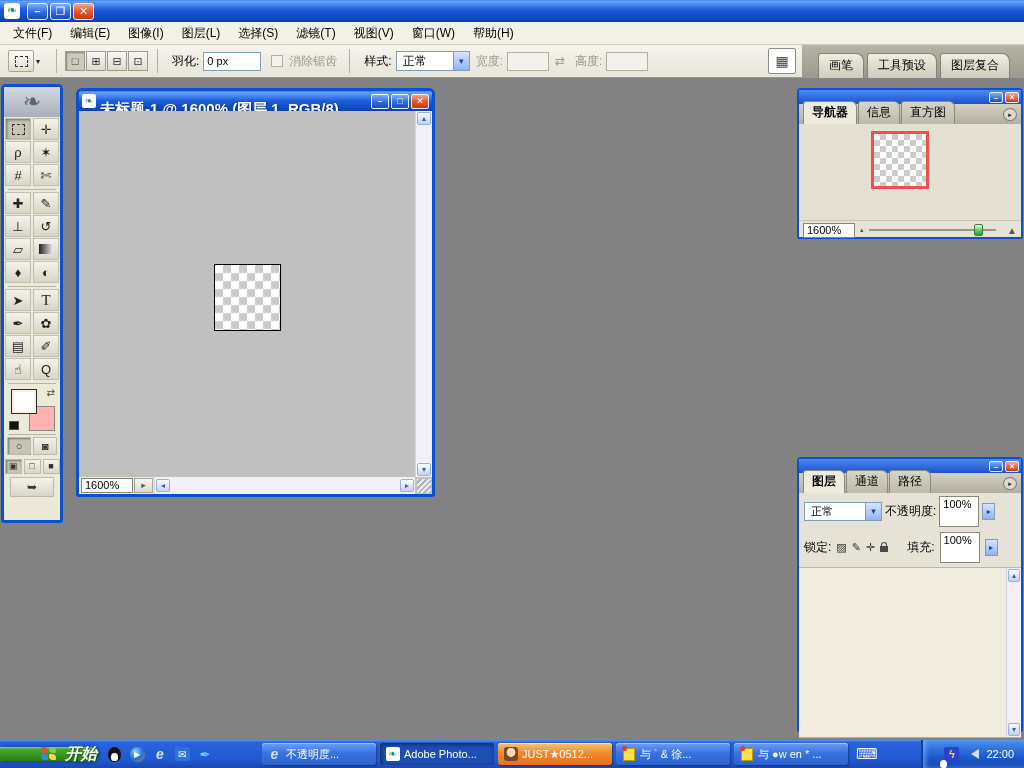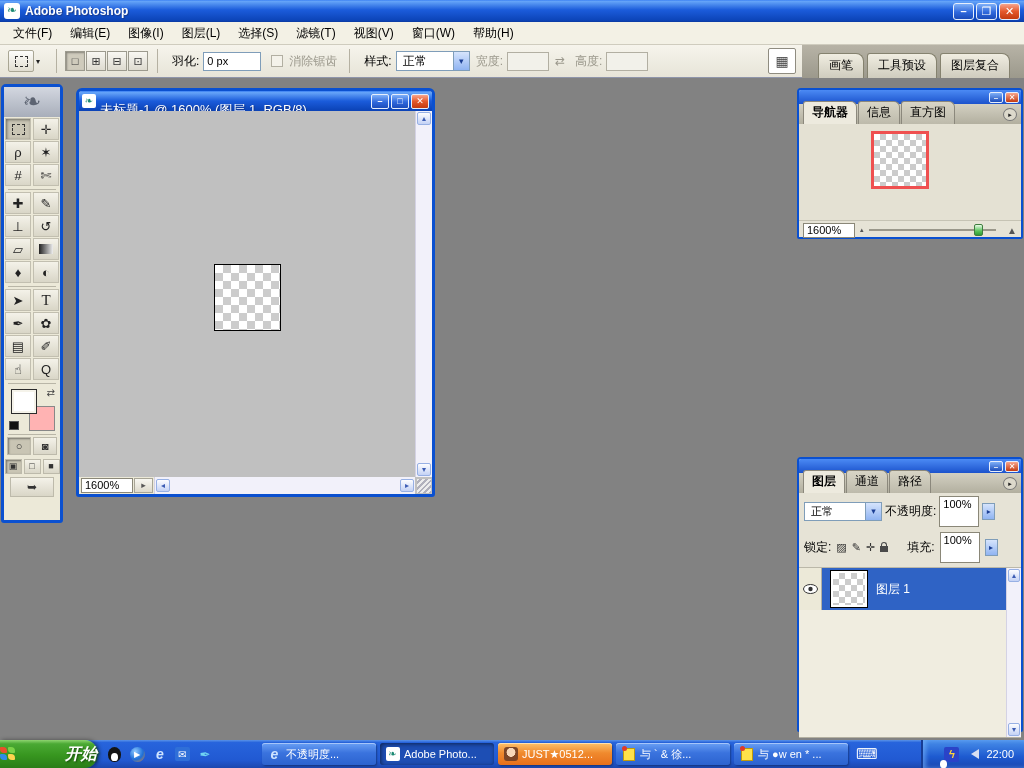--- a/index.html
+++ b/index.html
@@ -76,21 +76,21 @@
   .irbtn{width:44px;height:20px;margin:3px auto 0;border:1px solid #bdbaab;background:linear-gradient(#f4f2e9,#d9d6c7);
     font-size:12px;text-align:center;line-height:18px;color:#333;}
 
   
   .docwin{left:76px;top:88px;width:359px;height:409px;border:3px solid #0a50d0;border-radius:6px 6px 3px 3px;
     background:#c0c0c0;}
   .doctitle{height:20px;display:flex;align-items:center;padding:0 3px;
     background:linear-gradient(180deg,#3a7ff2 0%,#65a4f8 8%,#1b5cdb 50%,#0c44b8 95%);border-radius:3px 3px 0 0;}
   .dicon{width:14px;height:14px;background:#fff;border-radius:2px;color:#1d8a74;font-size:10px;line-height:13px;
     text-align:center;margin-right:4px;}
-  .dtext{flex:1;color:#fff;font-weight:normal;font-size:13px;text-shadow:1px 1px 1px #16337e;white-space:nowrap;
+  .dtext{flex:1;color:#fff;font-weight:bold;font-size:15px;text-shadow:1px 1px 1px #16337e;white-space:nowrap;
     overflow:hidden;margin-top:17px;}
   .docbtn{width:18px;height:15px;border-radius:2px;margin-left:2px;color:#fff;font-size:9px;line-height:13px;
     text-align:center;border:1px solid #e6eefc;font-weight:bold;}
   .canvas{position:absolute;left:0;top:20px;right:17px;bottom:17px;background:#c0c0c0;overflow:hidden;}
   .checker{background-color:#fff;
     background-image:linear-gradient(45deg,#ccc 25%,transparent 25%,transparent 75%,#ccc 75%),
                      linear-gradient(45deg,#ccc 25%,transparent 25%,transparent 75%,#ccc 75%);}
   .artboard{position:absolute;left:135px;top:153px;width:67px;height:67px;border:1px solid #000;
     background-size:16px 16px;background-position:0 0,8px 8px;}
   .vscroll{position:absolute;right:0;top:20px;bottom:17px;width:17px;background:#f2f1fa;border-left:1px solid #d4d2e4;
@@ -155,22 +155,22 @@
 
   
   .tiptext{left:135px;top:503px;color:#fff;font-size:23px;font-weight:bold;letter-spacing:1px;
     text-shadow:1px 1px 0 #4a4a4a,2px 2px 2px rgba(0,0,0,.55);}
   .watermark{left:14px;top:656px;color:#fff;font-size:27px;font-weight:bold;letter-spacing:1px;
     text-shadow:1px 2px 2px rgba(0,0,0,.45);}
 
   
   .taskbar{left:0;top:740px;width:1024px;height:28px;display:flex;align-items:center;
     background:linear-gradient(180deg,#5a93e8 0%,#2764dc 9%,#2159d2 72%,#1c47ae 100%);}
-  .startbtn{width:97px;height:28px;border-radius:0 12px 12px 0;display:flex;align-items:center;
-    justify-content:space-between;gap:7px;flex:none;box-shadow:2px 0 4px rgba(0,0,0,.45);
+  .startbtn{width:97px;height:14px;border-radius:0 12px 12px 0;display:flex;align-items:center;
+    justify-content:flex-end;gap:7px;flex:none;box-shadow:2px 0 4px rgba(0,0,0,.45);
     background:linear-gradient(180deg,#8ed470 0%,#4aa934 14%,#37961f 55%,#2b7d18 100%);}
   .winflag{width:17px;height:15px;display:grid;grid-template-columns:7px 7px;grid-template-rows:6px 6px;gap:1px;}
   .winflag span{border-radius:1px 4px 1px 4px;}
   .starttext{color:#fff;font-size:16px;font-weight:bold;font-style:italic;text-shadow:1px 1px 2px #174a0c;}
   .ql{display:flex;align-items:center;gap:7px;padding:0 9px;flex:none;}
   .qlic{width:16px;height:16px;display:flex;align-items:center;justify-content:center;font-size:12px;}
   .penguin{width:13px;height:15px;background:#141414;border-radius:50% 50% 46% 46%;position:relative;}
   .penguin::after{content:"";position:absolute;left:3px;top:6px;width:7px;height:8px;background:#fff;
     border-radius:50% 50% 45% 45%;}
   .wmporb{width:15px;height:15px;border-radius:50%;color:#fff;font-size:8px;line-height:15px;text-align:center;
@@ -201,21 +201,20 @@
   .spk{width:0;height:0;border:5px solid transparent;border-right:8px solid #d7dff2;}
   .clock{color:#fff;font-size:11px;}
 </style>
 </head>
 <body>
 
 <div class="screen">
 
   <div class="abs titlebar">
     <span class="ticon">❧</span>
-    <span class="ttext">Adobe Photoshop</span>
     <span class="winbtn blue">–</span>
     <span class="winbtn blue">❐</span>
     <span class="winbtn red">✕</span>
   </div>
 
   <div class="abs menubar">
     <span class="menuitem">文件(F)</span>
     <span class="menuitem">编辑(E)</span>
     <span class="menuitem">图像(I)</span>
     <span class="menuitem">图层(L)</span>
@@ -446,30 +445,20 @@
       <span class="plabel">锁定:</span>
       <span class="lockic">▨</span>
       <span class="lockic">✎</span>
       <span class="lockic">✛</span>
       <span class="mlock"></span>
       <span class="plabel" style="margin-left:14px">填充:</span>
       <span class="pfield" style="width:40px">100%</span>
       <span class="minibtn">▸</span>
     </div>
     <div class="layerlist">
-      <div class="lrow">
-        <span class="eyecell">
-          <svg width="15" height="10">
-            <ellipse cx="7.5" cy="5" rx="7" ry="4.5" fill="#fff" stroke="#333"></ellipse>
-            <circle cx="7.5" cy="5" r="2.2" fill="#333"></circle>
-          </svg>
-        </span>
-        <span class="lthumb checker"></span>
-        <span class="lname">图层 1</span>
-      </div>
       <div class="llscroll">
         <span class="sarr" style="width:12px">▴</span>
         <span class="sarr" style="width:12px">▾</span>
       </div>
     </div>
     <div class="layersfoot">
       <span>∞</span>
       <span style="font-style:italic;font-weight:bold">ƒ</span>
       <span>▣</span>
       <span>◐</span>

